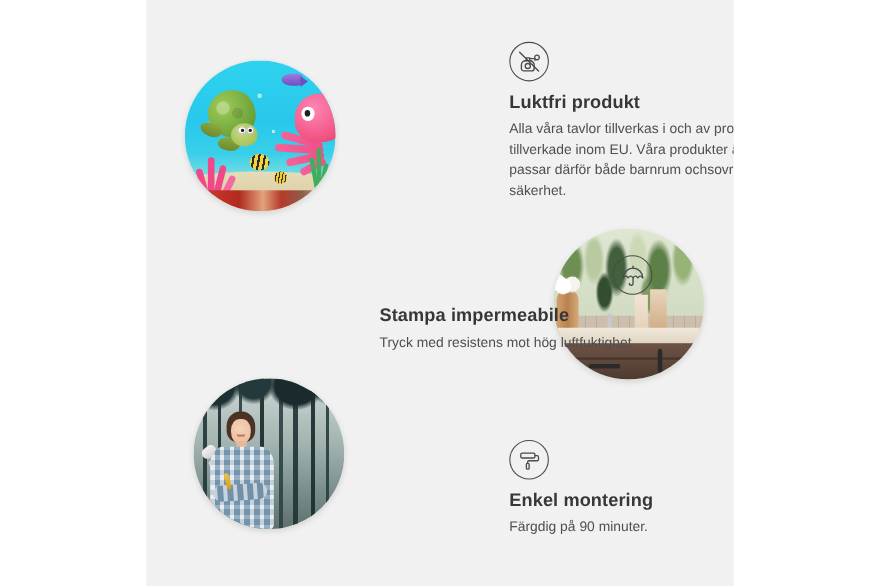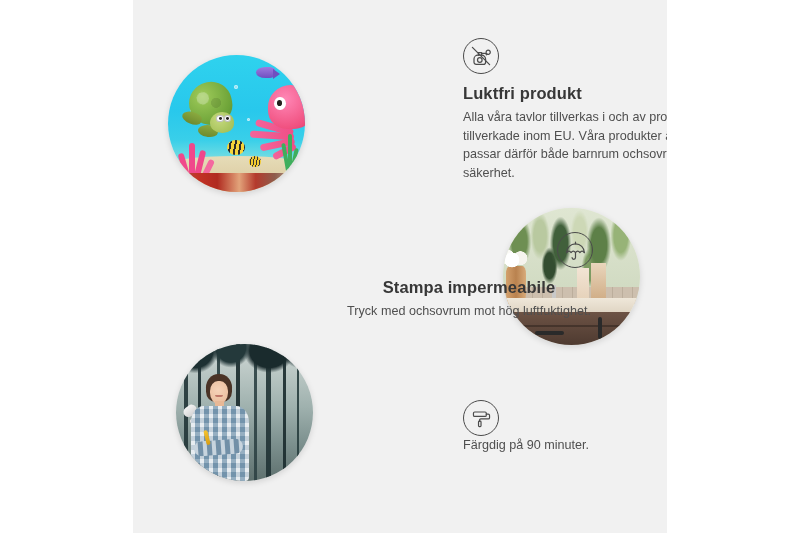--- a/index.html
+++ b/index.html
@@ -335,21 +335,21 @@
     letter-spacing: .1px;
   }
   .feature p {
     margin: 0;
     font-size: 12.6px;
     line-height: 1.48;
     color: #4f4f4f;
   }
   .feature.align-left  { text-align: left; }
   .feature.align-left  .icon-badge { margin-left: 0; }
-  .feature.align-right { text-align: center; }
+  .feature.align-right { text-align: left; }
   .feature.align-right .icon-badge { margin-left: auto; }
 
   
   #feature-odour    { left: 330px; top: 38px;  width: 300px; }
   #feature-water    { left: 212px; top: 232px; width: 248px; }
   #feature-mounting { left: 330px; top: 400px; width: 260px; }
 </style>
 </head>
 <body>
 
@@ -451,28 +451,29 @@
     <div class="feature align-right" id="feature-water">
       <div class="icon-badge">
         <svg width="23" height="23" viewBox="0 0 24 24" fill="none" stroke="#4b4b4b" stroke-width="1.25" stroke-linecap="round" stroke-linejoin="round">
           <path d="M2.8 14.2a9.2 9.2 0 0 1 18.4 0"></path>
           <path d="M2.8 14.2c1.6-2.2 3.1-2.2 4.6 0 1.5-2.2 3.1-2.2 4.6 0 1.5-2.2 3.1-2.2 4.6 0 1.5-2.2 3-2.2 4.6 0"></path>
           <path d="M12 14.2v5.2a1.8 1.8 0 0 1-3.6 0"></path>
           <path d="M12 5V3.2"></path>
         </svg>
       </div>
       <h3>Stampa impermeabile</h3>
-      <p>Tryck med ochsovrum mot hög luftfuktighet.</p>
+      <p>Tryck med resistens mot hög luftfuktighet.</p>
     </div>
 
     <div class="feature align-left" id="feature-mounting">
       <div class="icon-badge">
         <svg width="23" height="23" viewBox="0 0 24 24" fill="none" stroke="#4b4b4b" stroke-width="1.25" stroke-linecap="round" stroke-linejoin="round">
           <rect x="3.6" y="5.2" width="13.4" height="4.6" rx="1.3"></rect>
           <path d="M17 7.5h2.1a1.3 1.3 0 0 1 1.3 1.3v2.3a1.3 1.3 0 0 1-1.3 1.3h-7.8a1.3 1.3 0 0 0-1.3 1.3v1.1"></path>
           <rect x="8.9" y="14.8" width="2.6" height="5.6" rx="0.9"></rect>
         </svg>
       </div>
+      <h3>Enkel montering</h3>
       <p>Färgdig på 90 minuter.</p>
     </div>
 
   </div>
 </div>
 
 </body></html>

